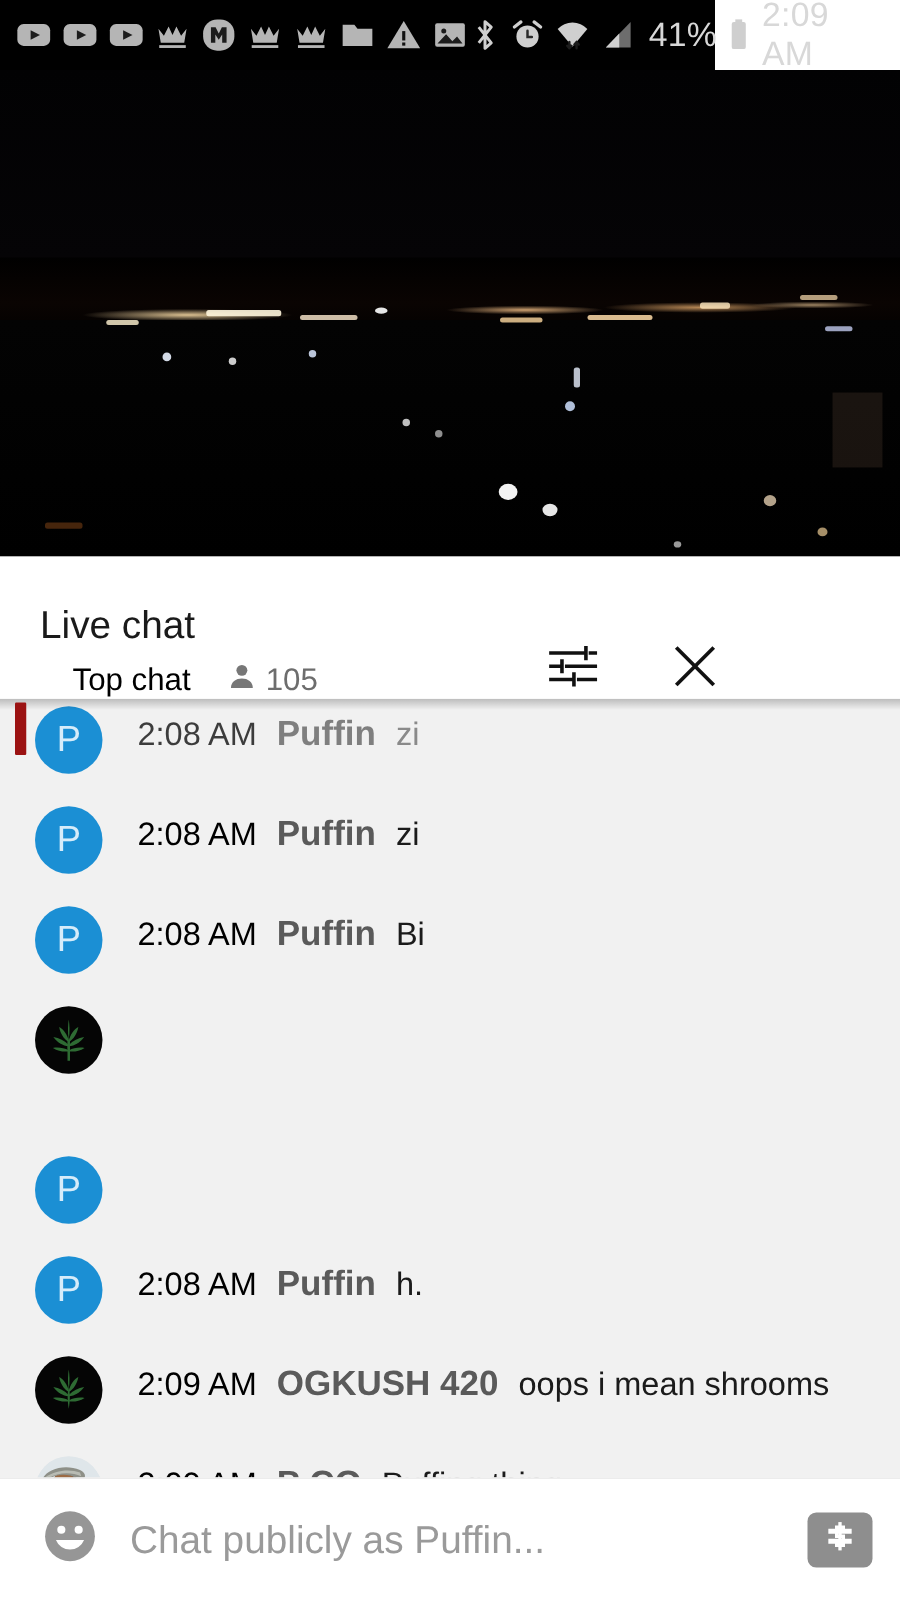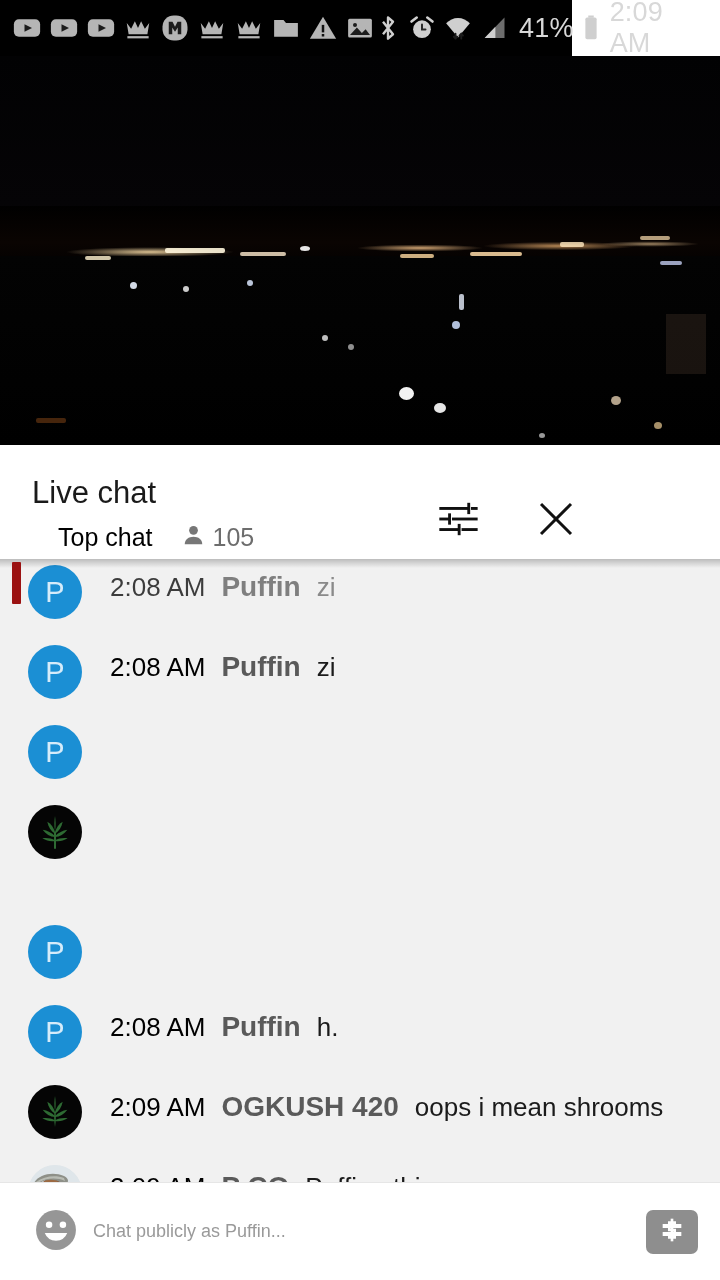--- a/index.html
+++ b/index.html
@@ -47,21 +47,21 @@
   }
   .ground{
     position:absolute; left:0; top:200px; width:720px; height:189px;
     background:linear-gradient(#030303,#000);
   }
   .lt{ position:absolute; border-radius:50%; pointer-events:none; }
 
   
   .chat-header{
     position:absolute; left:0; top:447px; width:600px; height:112px;
-    background:#fff; display:flex; align-items:center; padding:22px 18px 0 32px;
+    background:#fff; display:flex; align-items:flex-end; padding:22px 18px 0 32px;
   }
   .ch-titles{ display:flex; flex-direction:column; }
   .ch-title{ font-size:31px; color:#1a1a1a; line-height:1.1; font-weight:400; }
   .ch-sub{ display:flex; align-items:center; margin-top:12px; gap:0; }
   .ch-sub-label{ font-size:25px; color:#000000;margin-left:26px; }
   .viewers{ display:flex; align-items:center; margin-left:28px; gap:7px; }
   .viewers-count{ font-size:25px; color:#6d6d6d; }
   .ch-actions{ margin-left:auto; display:flex; align-items:center; gap:46px; padding-top:10px; }
   .icon-btn{ width:52px; height:52px; display:flex; align-items:center; justify-content:center; cursor:pointer; }
 
@@ -102,22 +102,22 @@
 
   
   .input-bar{
     position:absolute; left:0; top:1182px; width:720px; height:98px;
     background:#fff; display:flex; align-items:center; padding:0 22px 0 28px;
     border-top:1px solid #e6e6e6;
   }
   .emoji-btn{ width:56px; height:56px; flex:0 0 56px; display:flex; align-items:center; justify-content:center; cursor:pointer; }
   .chat-input{
     flex:1; border:none; outline:none; background:transparent;
-    font-family:"Liberation Sans", sans-serif; font-size:18px;
-    color:#0f766e; margin-left:9px;
+    font-family:"Liberation Sans", sans-serif; font-size:31px;
+    color:#0f766e; margin-left:20px;
   }
   .chat-input::placeholder{ color:#9a9a9a; }
   .superchat-btn{
     width:52px; height:44px; border-radius:7px; background:#8e8e8e;
     display:flex; align-items:center; justify-content:center; cursor:pointer;
     flex:0 0 52px; margin-left:12px;
   }
 </style>
 </head>
 <body>
@@ -316,20 +316,23 @@
       </div>
     <div class="msg-body">
       <span class="mtime">2:08 AM</span><span class="mauthor">Puffin</span><span class="mtext">zi</span>
     </div>
   </div>
 
   <div class="msg">
     <div class="avatar av-p">
         <span>P</span>
       </div>
+    <div class="msg-body">
+      <span class="mtime">2:08 AM</span><span class="mauthor">Puffin</span><span class="mtext">Bi</span>
+    </div>
   </div>
 
   <div class="msg" style="min-height:120px">
     <div class="avatar av-leaf">
       <svg width="40" height="40" viewBox="0 0 24 24">
         <g fill="#2e6b33">
           <path d="M12 22 L12 12 Z" stroke="#2e6b33" stroke-width="1.2"></path>
           <path d="M12 21 C11.4 17 11.2 14 12 10.5 C12.8 14 12.6 17 12 21 Z"></path>
           <path d="M12 13 C9.5 11.5 8 9 7.4 5.8 C9.6 7 11.2 9.4 12 12.2 Z"></path>
           <path d="M12 13 C14.5 11.5 16 9 16.6 5.8 C14.4 7 12.8 9.4 12 12.2 Z"></path>

